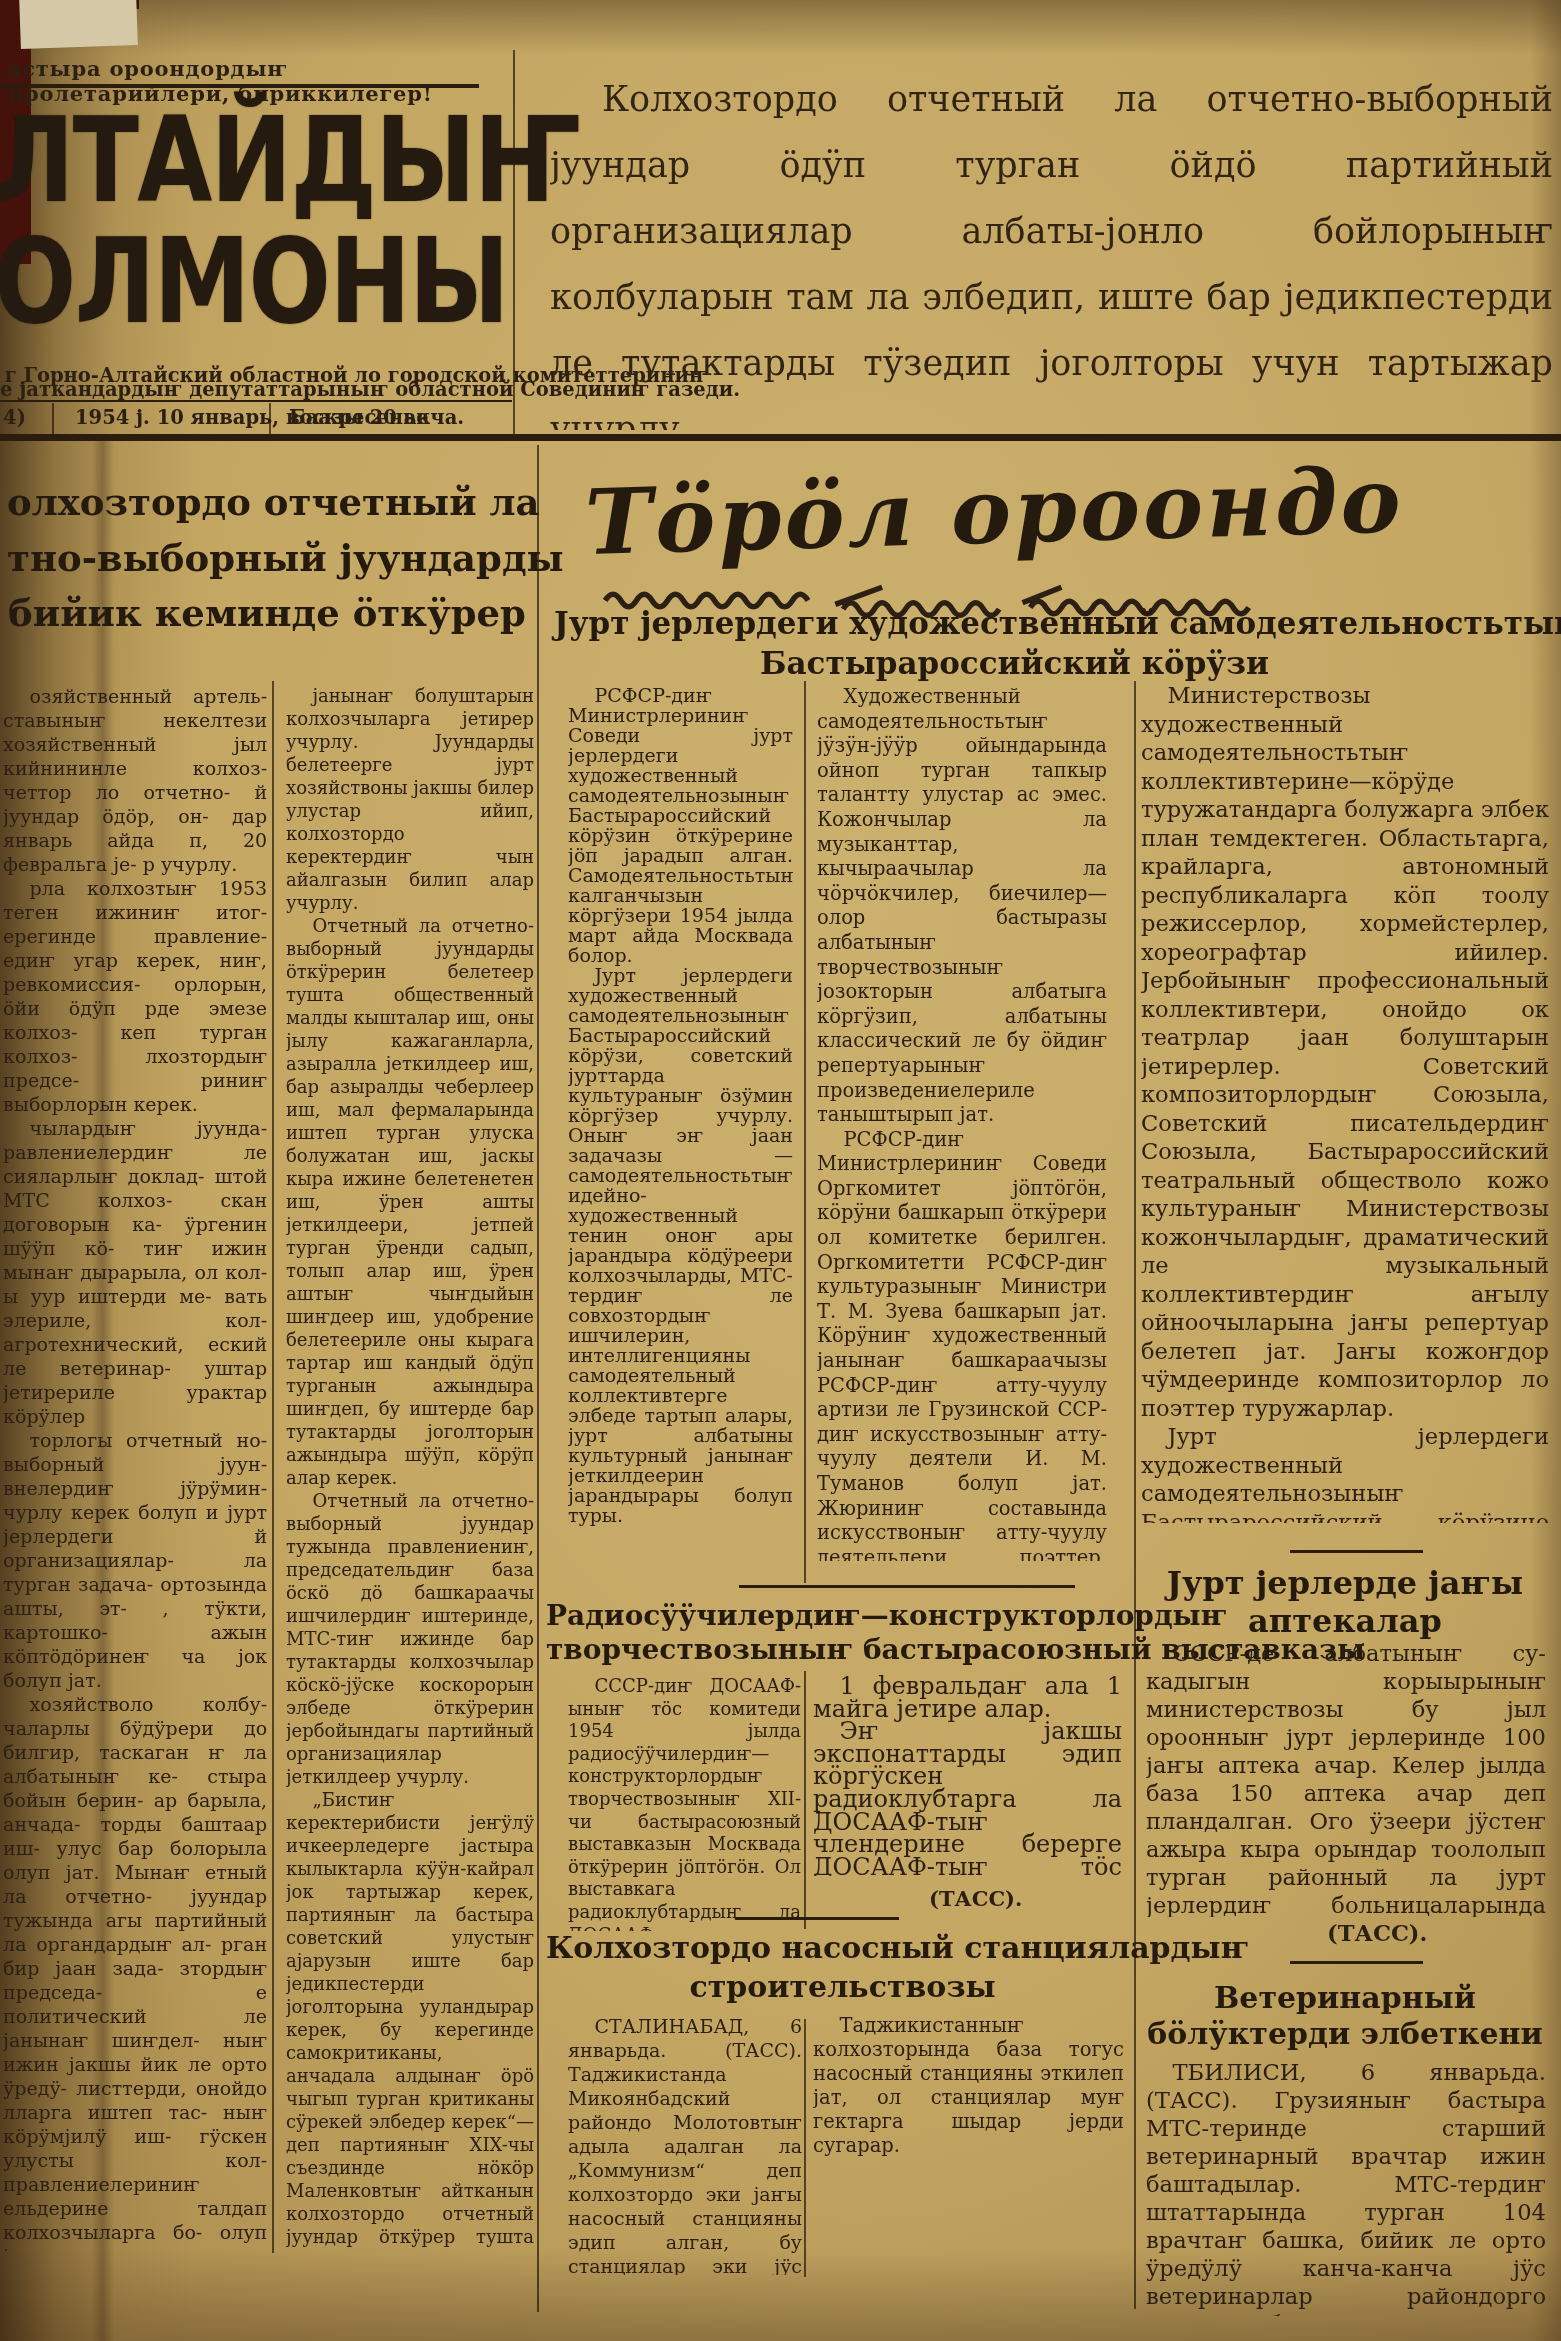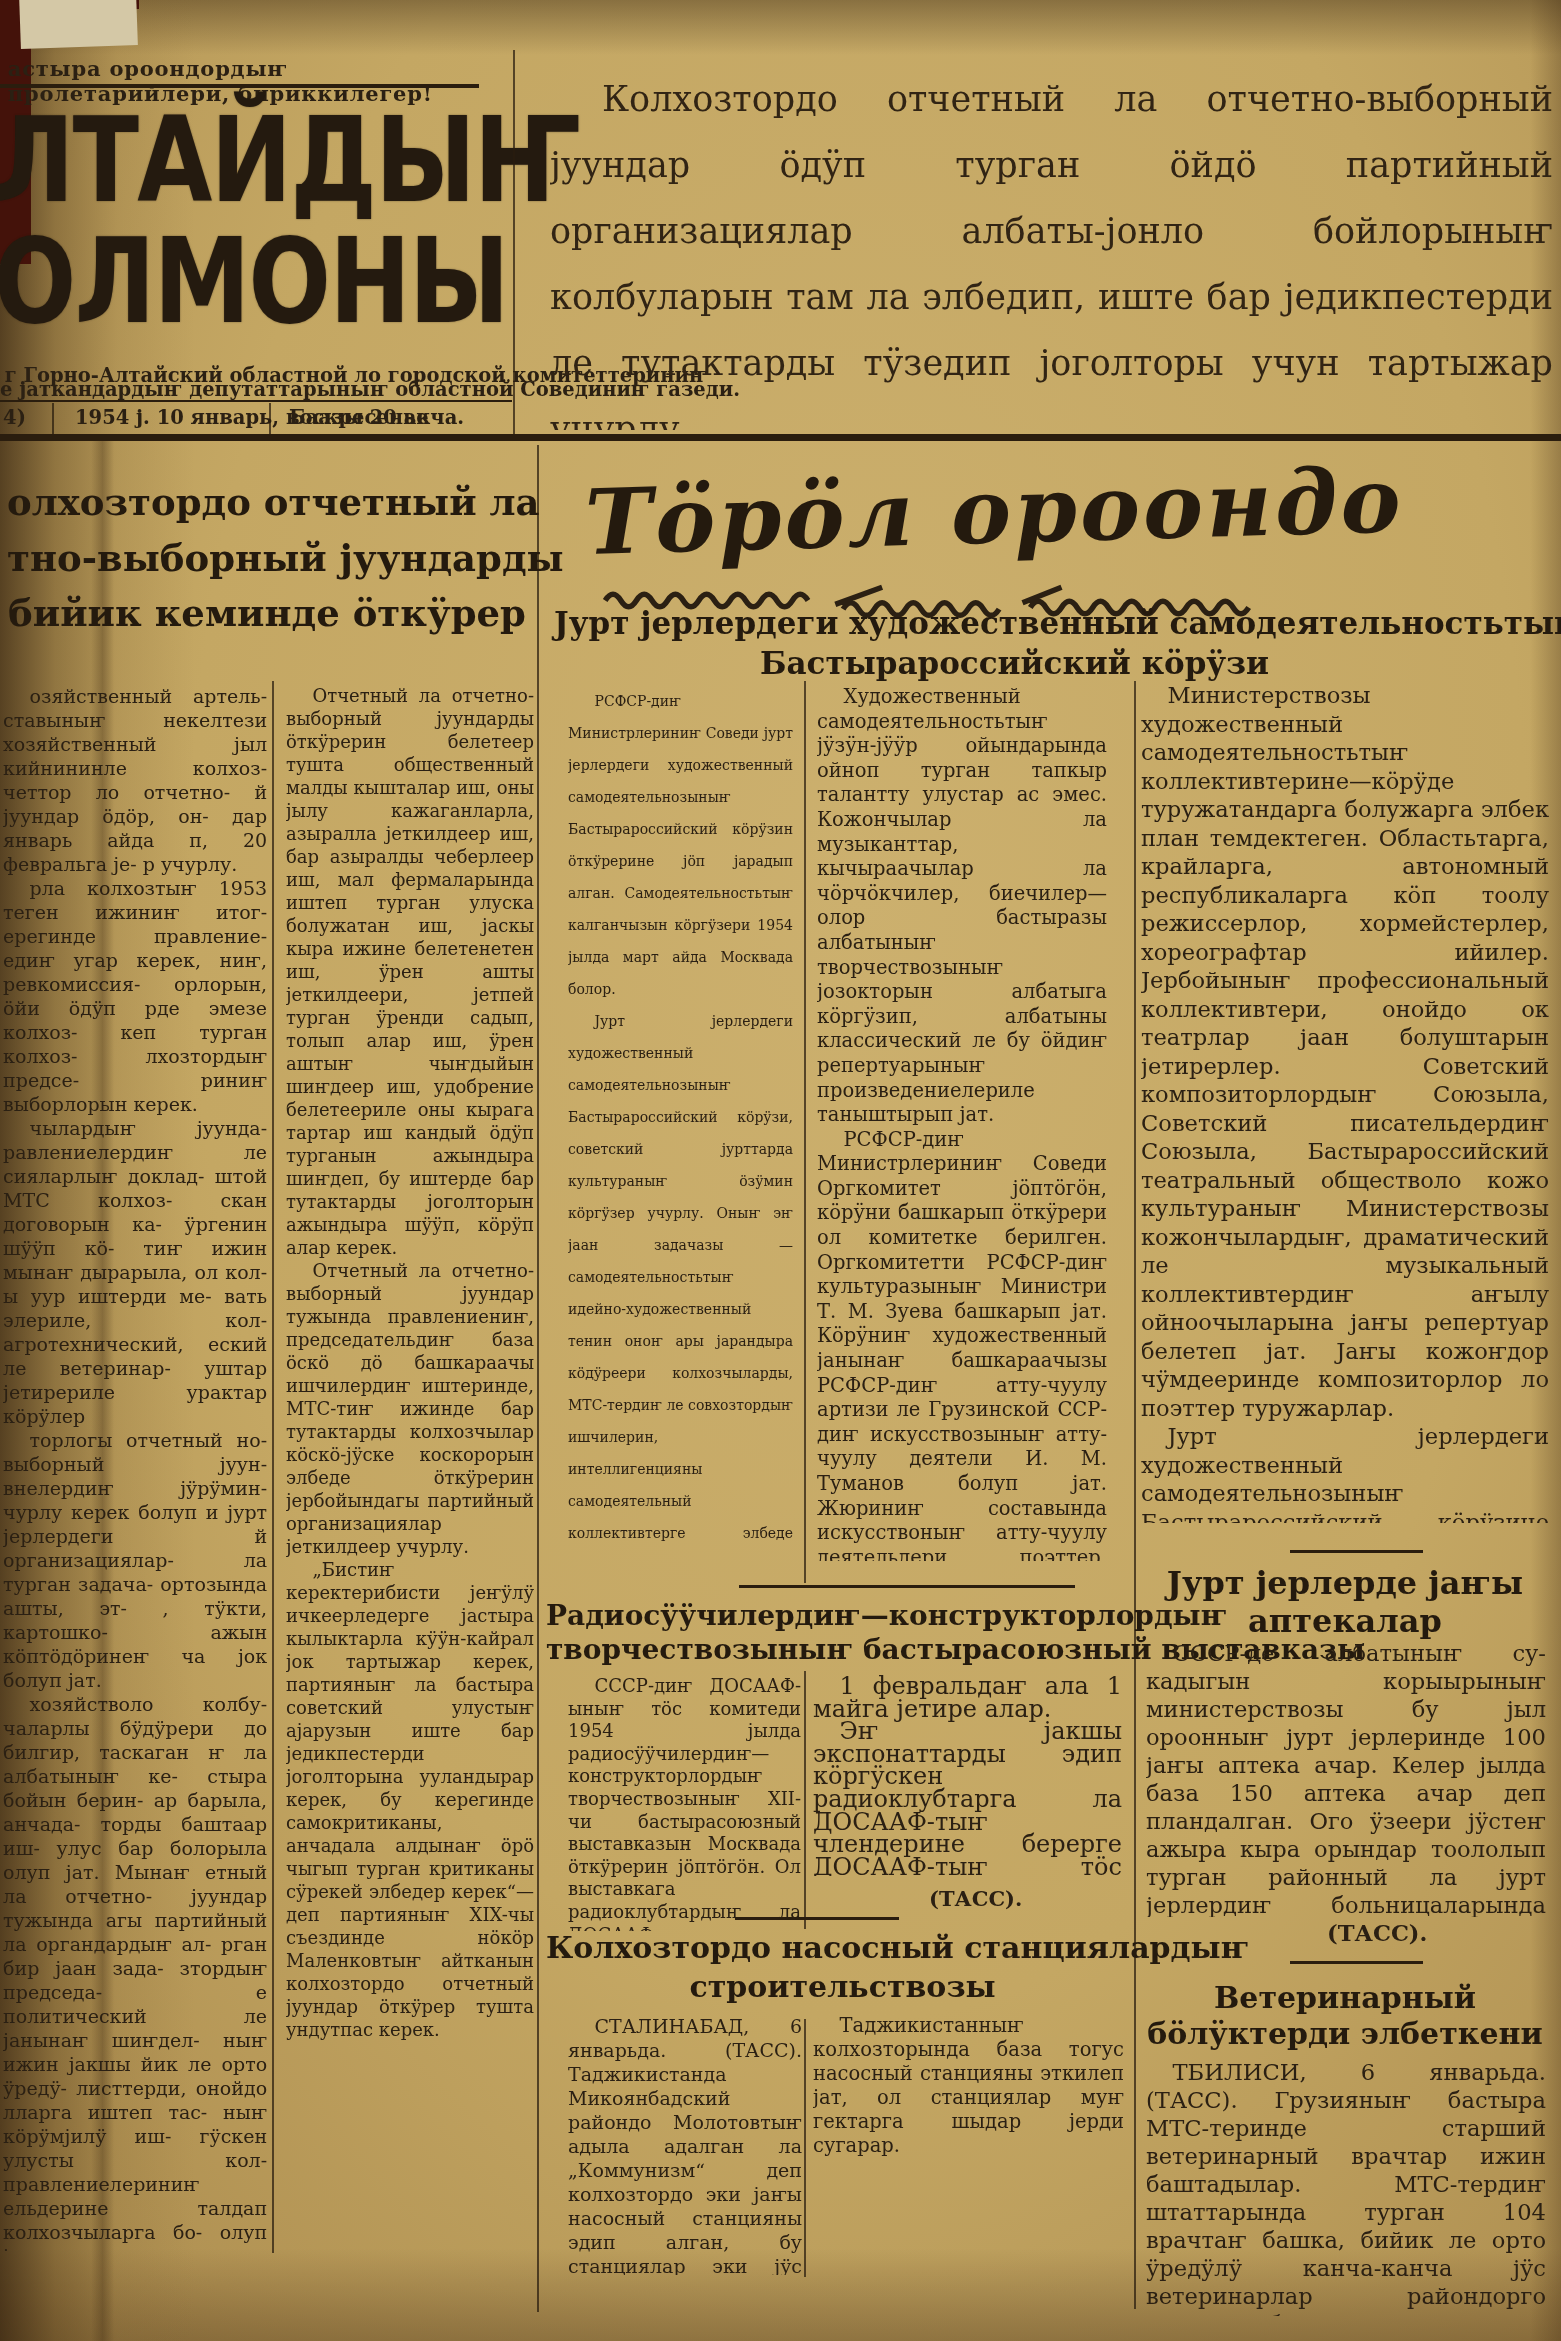--- a/index.html
+++ b/index.html
@@ -68,36 +68,37 @@
 </div>
 <div class="abs col" style="left:3.1px;top:684px;width:264px;height:1568px;font-size:19px;line-height:24px;">
     <p>озяйственный артель- ставыныҥ некелтези хозяйственный јыл кийнининле колхоз- четтор ло отчетно- й јуундар ӧдӧр, он- дар январь айда п, 20 февральга је- р учурлу.</p>
     <p>рла колхозтыҥ 1953 теген ижиниҥ итог- ерегинде правление- едиҥ угар керек, ниҥ, ревкомиссия- орлорын, ӧйи ӧдӱп рде эмезе колхоз- кеп турган колхоз- лхозтордыҥ предсе- риниҥ выборлорын керек.</p>
     <p>чылардыҥ јуунда- равлениелердиҥ ле сияларлыҥ доклад- штой МТС колхоз- скан договорын ка- ӱргенин шӱӱп кӧ- тиҥ ижин мынаҥ дырарыла, ол кол- ы уур иштерди ме- вать элериле, кол- агротехнический, еский ле ветеринар- уштар јетирериле урактар кӧрӱлер</p>
     <p>торлогы отчетный но-выборный јуун- внелердиҥ јӱрӱмин- чурлу керек болуп и јурт јерлердеги й организациялар- ла турган задача- ортозында ашты, эт- , тӱкти, картошко- ажын кӧптӧдӧринеҥ ча јок болуп јат.</p>
     <p>хозяйстволо колбу- чаларлы бӱдӱрери до билгир, таскаган ҥ ла албатыныҥ ке- стыра бойын берин- ар барыла, анчада- торды баштаар иш- улус бар болорыла олуп јат. Мынаҥ етный ла отчетно- јуундар тужында агы партийный ла органдардыҥ ал- рган бир јаан зада- зтордыҥ председа- е политический ле јанынаҥ шиҥдел- ныҥ ижин јакшы йик ле орто ӱредӱ- листтерди, онойдо лларга иштеп тас- ныҥ кӧрӱмјилӱ иш- гӱскен улусты кол- правлениелериниҥ ельдерине талдап колхозчыларга бо- олуп јат.</p>
   </div>
 <div class="vr" style="left:272px;top:681px;height:1572px;width:1.6px;"></div>
 <div class="abs col" style="left:286px;top:684px;width:248px;height:1568px;font-size:18px;line-height:23px;">
+    <p>јанынаҥ болуштарын колхозчыларга јетирер учурлу. Јуундарды белетеерге јурт хозяйствоны јакшы билер улустар ийип, колхозтордо керектердиҥ чын айалгазын билип алар учурлу.</p>
     <p>Отчетный ла отчетно-выборный јуундарды ӧткӱрерин белетеер тушта общественный малды кышталар иш, оны јылу кажаганларла, азыралла јеткилдеер иш, бар азыралды чеберлеер иш, мал фермаларында иштеп турган улуска болужатан иш, јаскы кыра ижине белетенетен иш, ӱрен ашты јеткилдеери, јетпей турган ӱренди садып, толып алар иш, ӱрен аштыҥ чыҥдыйын шиҥдеер иш, удобрение белетеериле оны кырага тартар иш кандый ӧдӱп турганын ажындыра шиҥдеп, бу иштерде бар тутактарды јоголторын ажындыра шӱӱп, кӧрӱп алар керек.</p>
     <p>Отчетный ла отчетно-выборный јуундар тужында правлениениҥ, председательдиҥ база ӧскӧ дӧ башкараачы ишчилердиҥ иштеринде, МТС-тиҥ ижинде бар тутактарды колхозчылар кӧскӧ-јӱске коскорорын элбеде ӧткӱрерин јербойындагы партийный организациялар јеткилдеер учурлу.</p>
     <p>„Бистиҥ керектерибисти јеҥӱлӱ ичкеерледерге јастыра кылыктарла кӱӱн-кайрал јок тартыжар керек, партияныҥ ла бастыра советский улустыҥ ајарузын иште бар једикпестерди јоголторына ууландырар керек, бу керегинде самокритиканы, анчадала алдынаҥ ӧрӧ чыгып турган критиканы сӱрекей элбедер керек“—деп партияныҥ XIX-чы съездинде нӧкӧр Маленковтыҥ айтканын колхозтордо отчетный јуундар ӧткӱрер тушта ундутпас керек.</p>
   </div>
 <div class="vr" style="left:537px;top:445px;height:1867px;"></div>
 
 <div class="abs script-title" style="left:585px;top:459px;width:718px;">Тӧрӧл ороондо</div>
 <svg class="abs" style="left:601px;top:581px;" width="687" height="39" viewBox="0 0 880 50">
   <path d="M5 25 q10 -16 20 0 q10 16 20 0 q10 -16 20 0 q10 16 20 0 q10 -16 20 0 q10 16 20 0 q10 -16 20 0 q10 16 20 0 q10 -16 20 0 q10 16 20 0 q10 -16 20 0 q10 16 20 0 q10 -16 20 0" fill="none" stroke="#2b2013" stroke-width="7"></path>
   <path d="M300 30 l60 -22 M310 36 q10 -16 20 0 q10 16 20 0 q10 -16 20 0 q10 16 20 0 q10 -16 20 0 q10 16 20 0 q10 -16 20 0 q10 16 20 0 q10 -16 20 0 q10 16 20 0" fill="none" stroke="#2b2013" stroke-width="7"></path>
   <path d="M540 28 l50 -20 M550 34 q10 -16 20 0 q10 16 20 0 q10 -16 20 0 q10 16 20 0 q10 -16 20 0 q10 16 20 0 q10 -16 20 0 q10 16 20 0 q10 -16 20 0 q10 16 20 0 q10 -16 20 0 q10 16 20 0 q10 -16 20 0 q10 16 20 0" fill="none" stroke="#2b2013" stroke-width="7"></path>
 </svg>
 
 <div class="abs headline" style="left:554px;top:605px;width:921px;font-size:31px;">Јурт јерлердеги художественный самодеятельностьтыҥ</div>
 <div class="abs headline" style="left:554px;top:645px;width:921px;font-size:31px;">Бастырароссийский кӧрӱзи</div>
-<div class="abs col" style="left:568px;top:685px;width:225px;height:868px;font-size:14px;line-height:32px;">
+<div class="abs col" style="left:568px;top:685px;width:225px;height:868px;font-size:19px;line-height:20px;">
     <p>РСФСР-диҥ Министрлериниҥ Соведи јурт јерлердеги художественный самодеятельнозыныҥ Бастырароссийский кӧрӱзин ӧткӱрерине јӧп јарадып алган. Самодеятельностьтыҥ калганчызын кӧргӱзери 1954 јылда март айда Москвада болор.</p>
     <p>Јурт јерлердеги художественный самодеятельнозыныҥ Бастырароссийский кӧрӱзи, советский јурттарда культураныҥ ӧзӱмин кӧргӱзер учурлу. Оныҥ эҥ јаан задачазы —самодеятельностьтыҥ идейно-художественный тенин оноҥ ары јарандыра кӧдӱреери колхозчыларды, МТС-тердиҥ ле совхозтордыҥ ишчилерин, интеллигенцияны самодеятельный коллективтерге элбеде тартып алары, јурт албатыны культурный јанынаҥ јеткилдеерин јарандырары болуп туры.</p>
   </div>
 <div class="vr" style="left:804px;top:681px;height:902px;width:1.6px;"></div>
 <div class="abs col" style="left:817px;top:685px;width:290px;height:876px;font-size:19.5px;line-height:24.6px;">
     <p>Художественный самодеятельностьтыҥ јӱзӱн-јӱӱр ойындарында ойноп турган тапкыр талантту улустар ас эмес. Кожончылар ла музыканттар, кычыраачылар ла чӧрчӧкчилер, биечилер—олор бастыразы албатыныҥ творчествозыныҥ јозокторын албатыга кӧргӱзип, албатыны классический ле бу ӧйдиҥ репертуарыныҥ произведениелериле таныштырып јат.</p>
     <p>РСФСР-диҥ Министрлериниҥ Соведи Оргкомитет јӧптӧгӧн, кӧрӱни башкарып ӧткӱрери ол комитетке берилген. Оргкомитетти РСФСР-диҥ культуразыныҥ Министри Т. М. Зуева башкарып јат. Кӧрӱниҥ художественный јанынаҥ башкараачызы РСФСР-диҥ атту-чуулу артизи ле Грузинской ССР-диҥ искусствозыныҥ атту-чуулу деятели И. М. Туманов болуп јат. Жюриниҥ составында искусствоныҥ атту-чуулу деятельдери, поэттер, композиторлор ло культурный учреждениелердиҥ башкараачы ишчилери. Оргкомитеттиҥ членлериниҥ ортозында СССР-диҥ албаты-артисттери В. В. Барсова, А. Д. Попов, В. Г. Захаров, И. А. Моисеев, РСФСР-диҥ албаты-артисттери А. В. Свешников ло П. М. Казьмин бар.</p>
   </div>
 <div class="vr" style="left:1134px;top:681px;height:1628px;width:1.6px;"></div>
 <div class="abs col" style="left:1141px;top:681px;width:408px;height:842px;font-size:22.6px;line-height:28.5px;">

